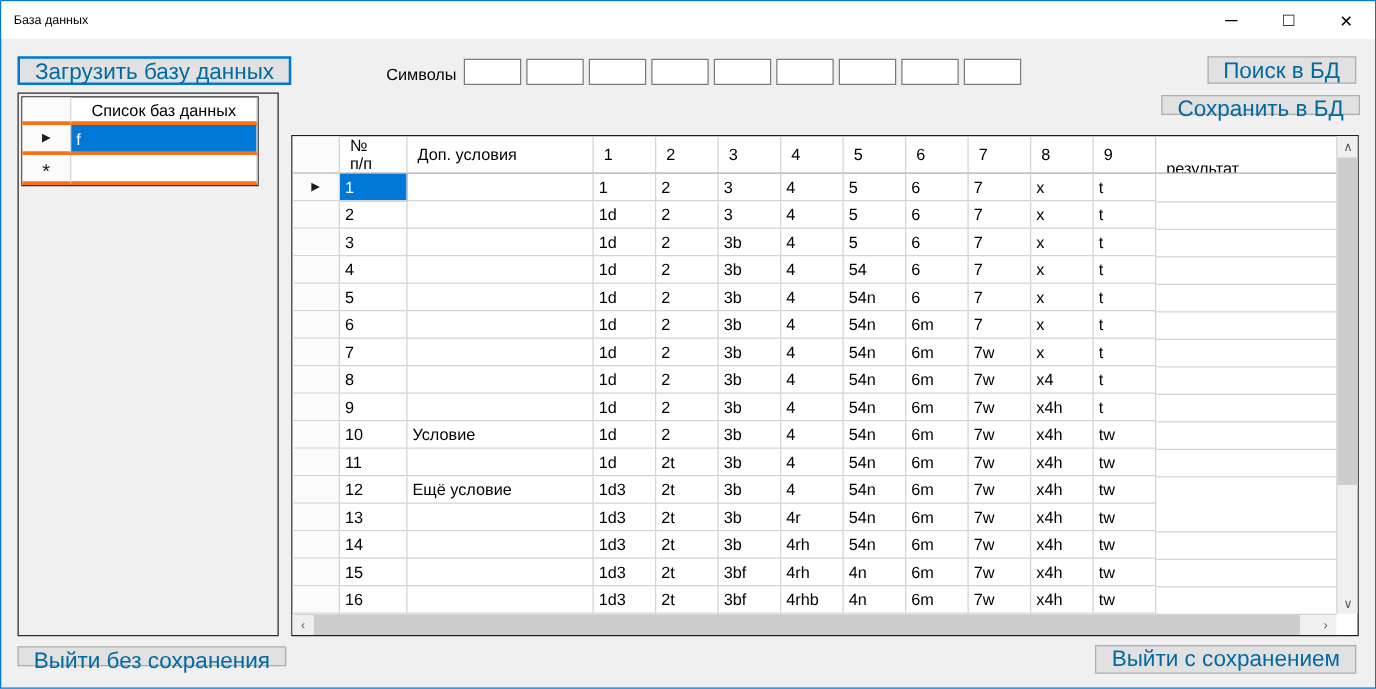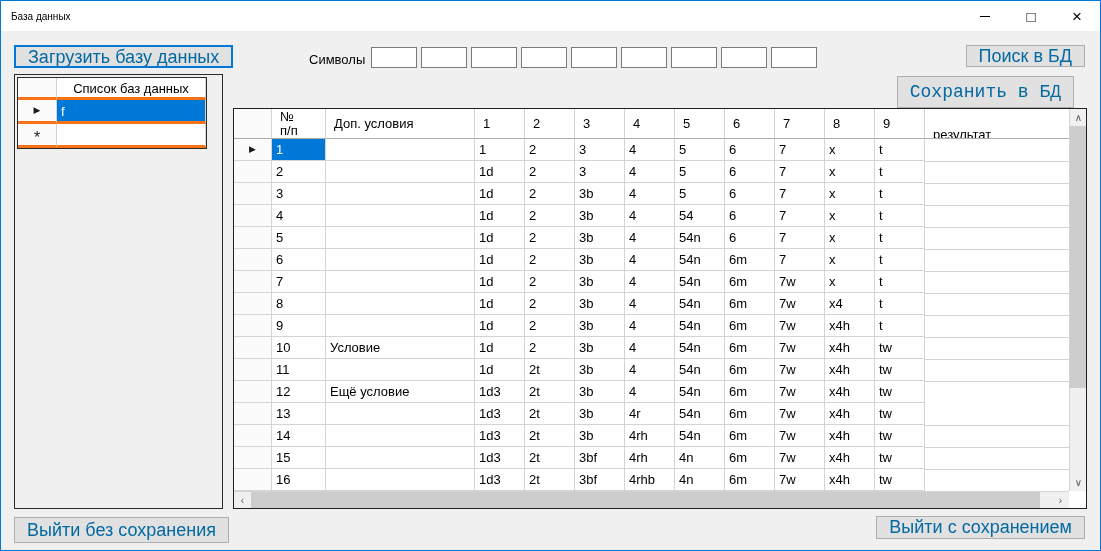--- a/index.html
+++ b/index.html
@@ -23,22 +23,22 @@
   
   .btn {
     position:absolute; height:23px; background:#e1e1e1; border:1px solid #adadad;
     font-family:"Liberation Sans", sans-serif; font-size:18px; color:#0369a1;
     padding:0 12px; white-space:nowrap; cursor:default;
   }
   .btn.focused { border:2px solid var(--accent,#0078d7); }
 
   #btn-load { left:13px; top:44px; min-width:140px; }
   #btn-search { right:15px; top:44px; min-width:96px; height:22px; }
-  #btn-save { right:26px; top:75px; min-width:108px; height:32px;font-family:Liberation Mono, monospace; }
-  #btn-exit-nosave { left:13px; top:516px; min-width:140px; height:26px; }
+  #btn-save { right:12px; top:75px; min-width:108px; height:16px; }
+  #btn-exit-nosave { left:13px; top:516px; min-width:140px; height:16px; }
   #btn-exit-save { right:15px; top:515px; min-width:136px; }
 
   
   .symbols-label { position:absolute; left:308px; top:51px; width:56px; text-align:right; font-size:13px; }
   .symbol-row { position:absolute; left:370px; top:46px; display:flex; gap:4px; }
   .symbol-row input {
     width:46px; height:21px; border:1px solid #7a7a7a; background:#fff;
     font-family:"Liberation Sans", sans-serif; font-size:13px; text-align:center; outline:none;
   }
 

